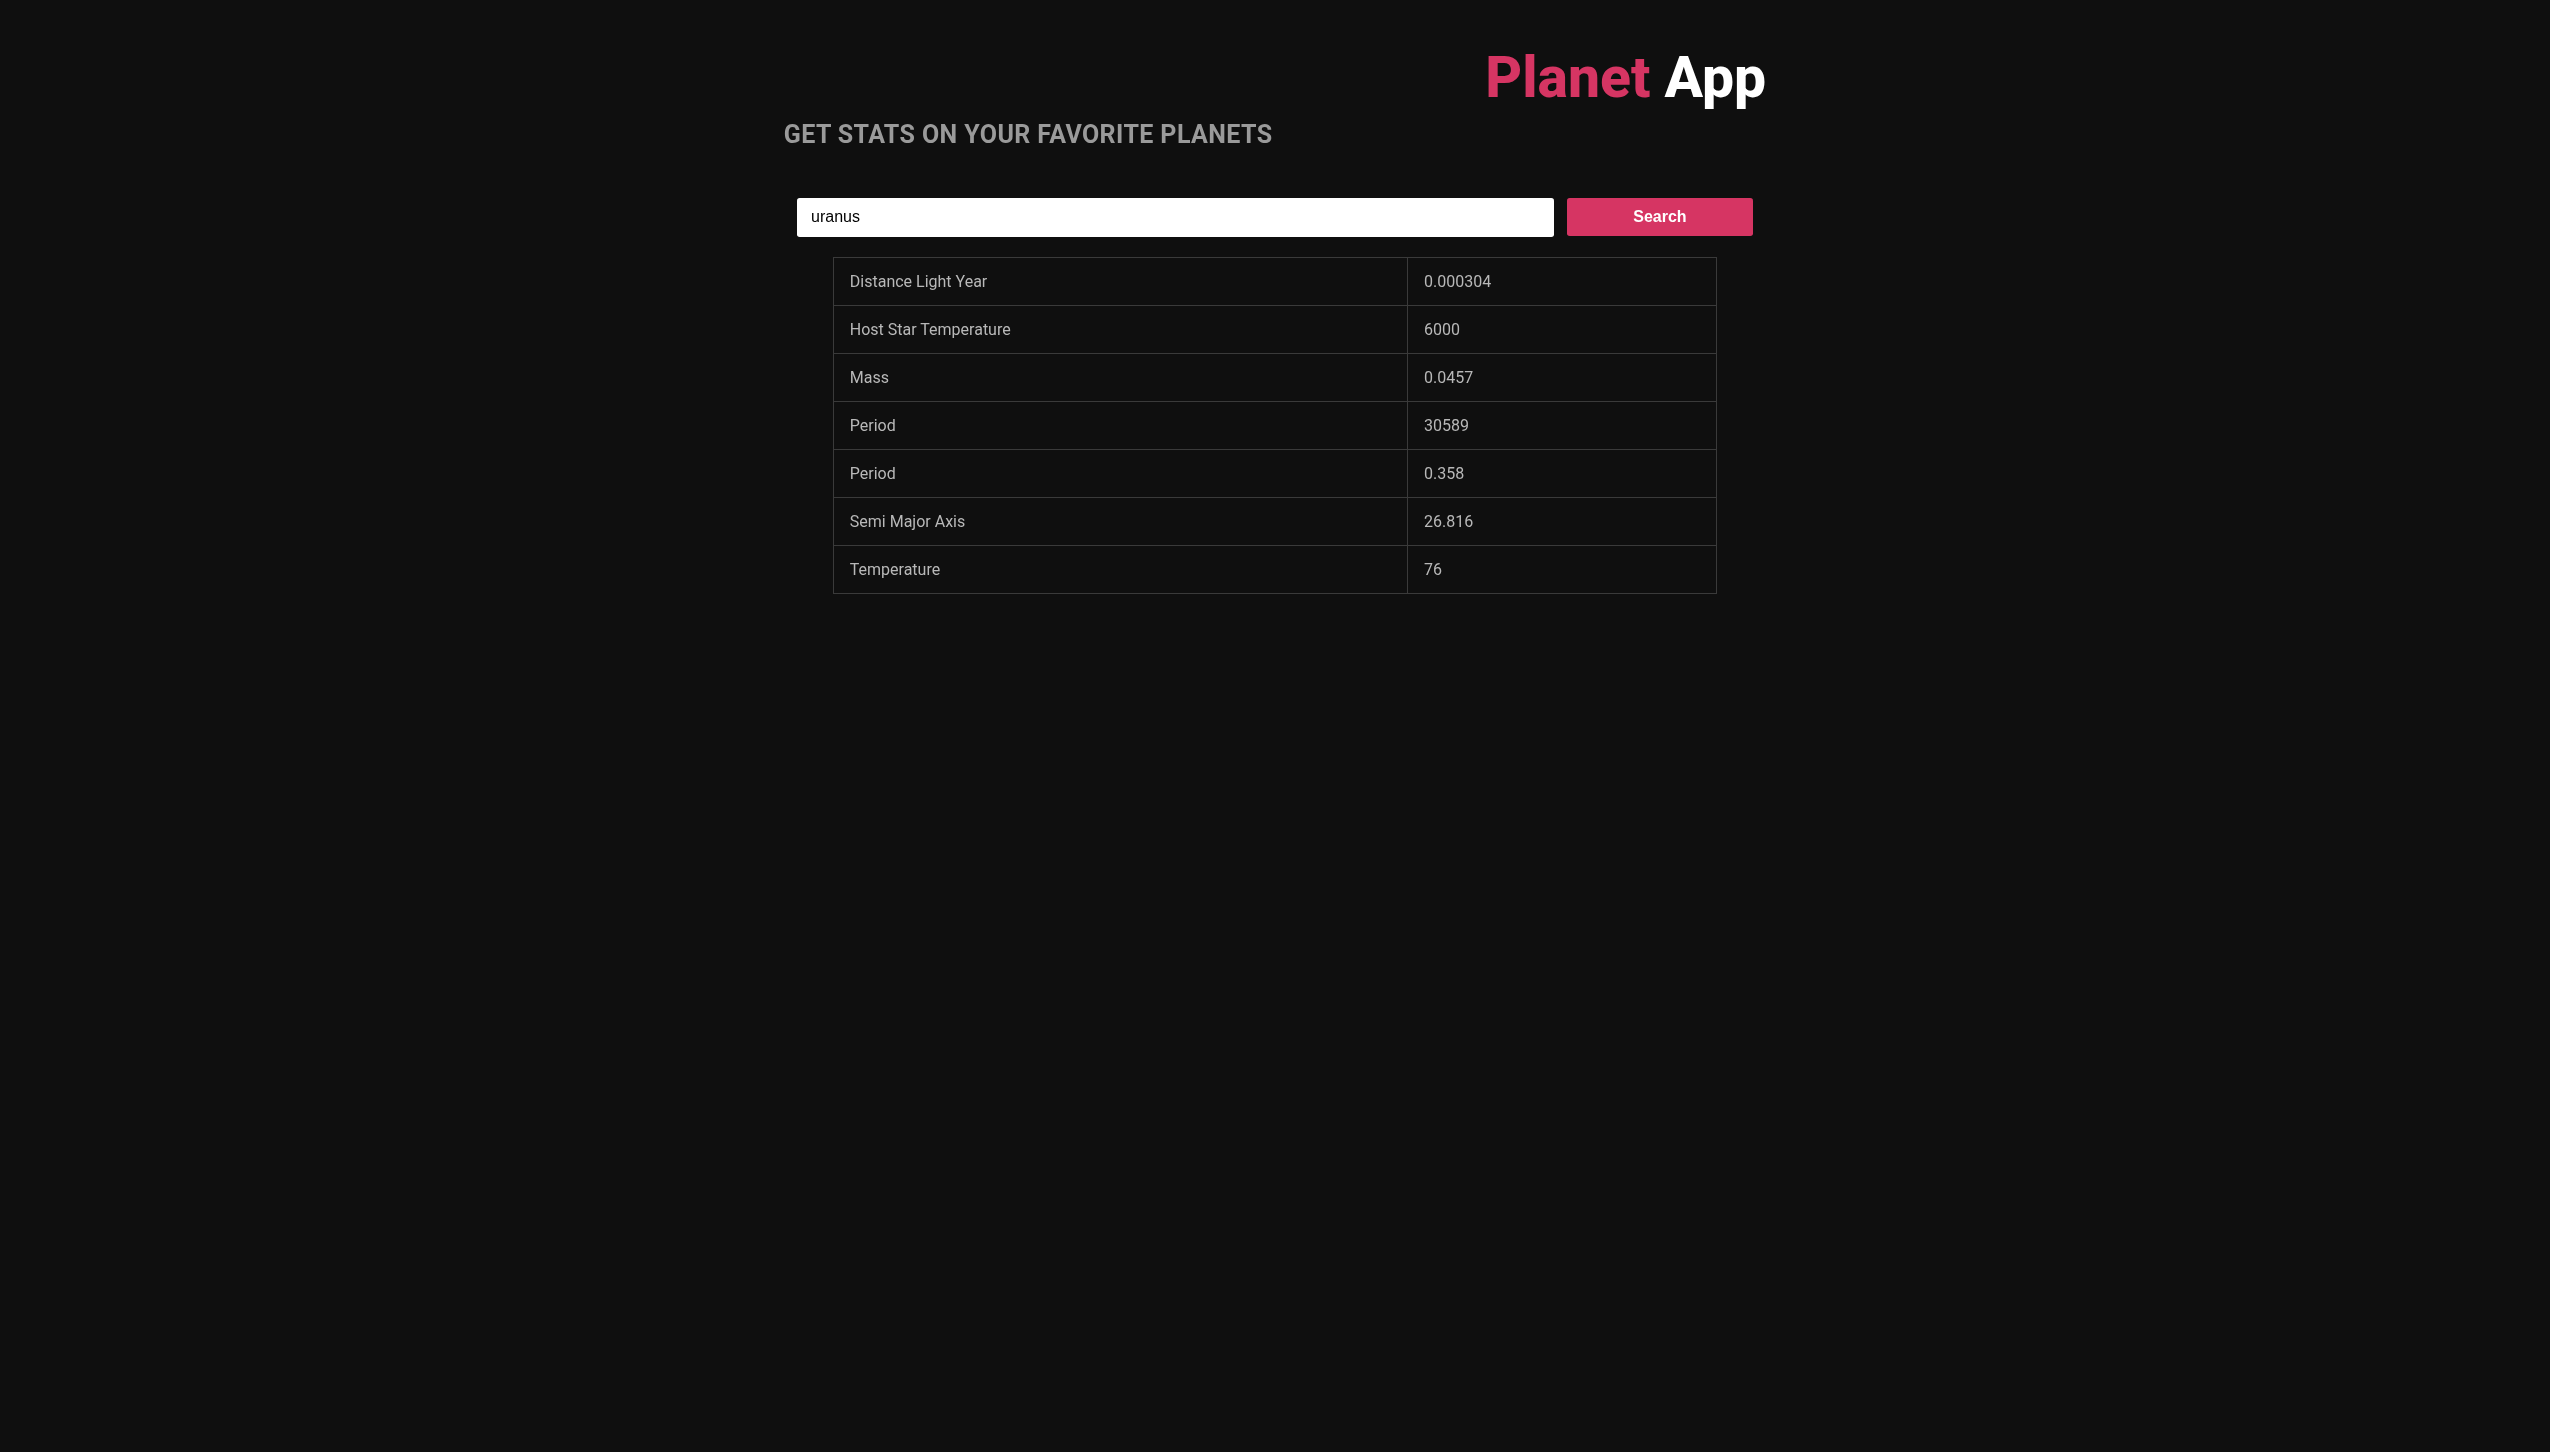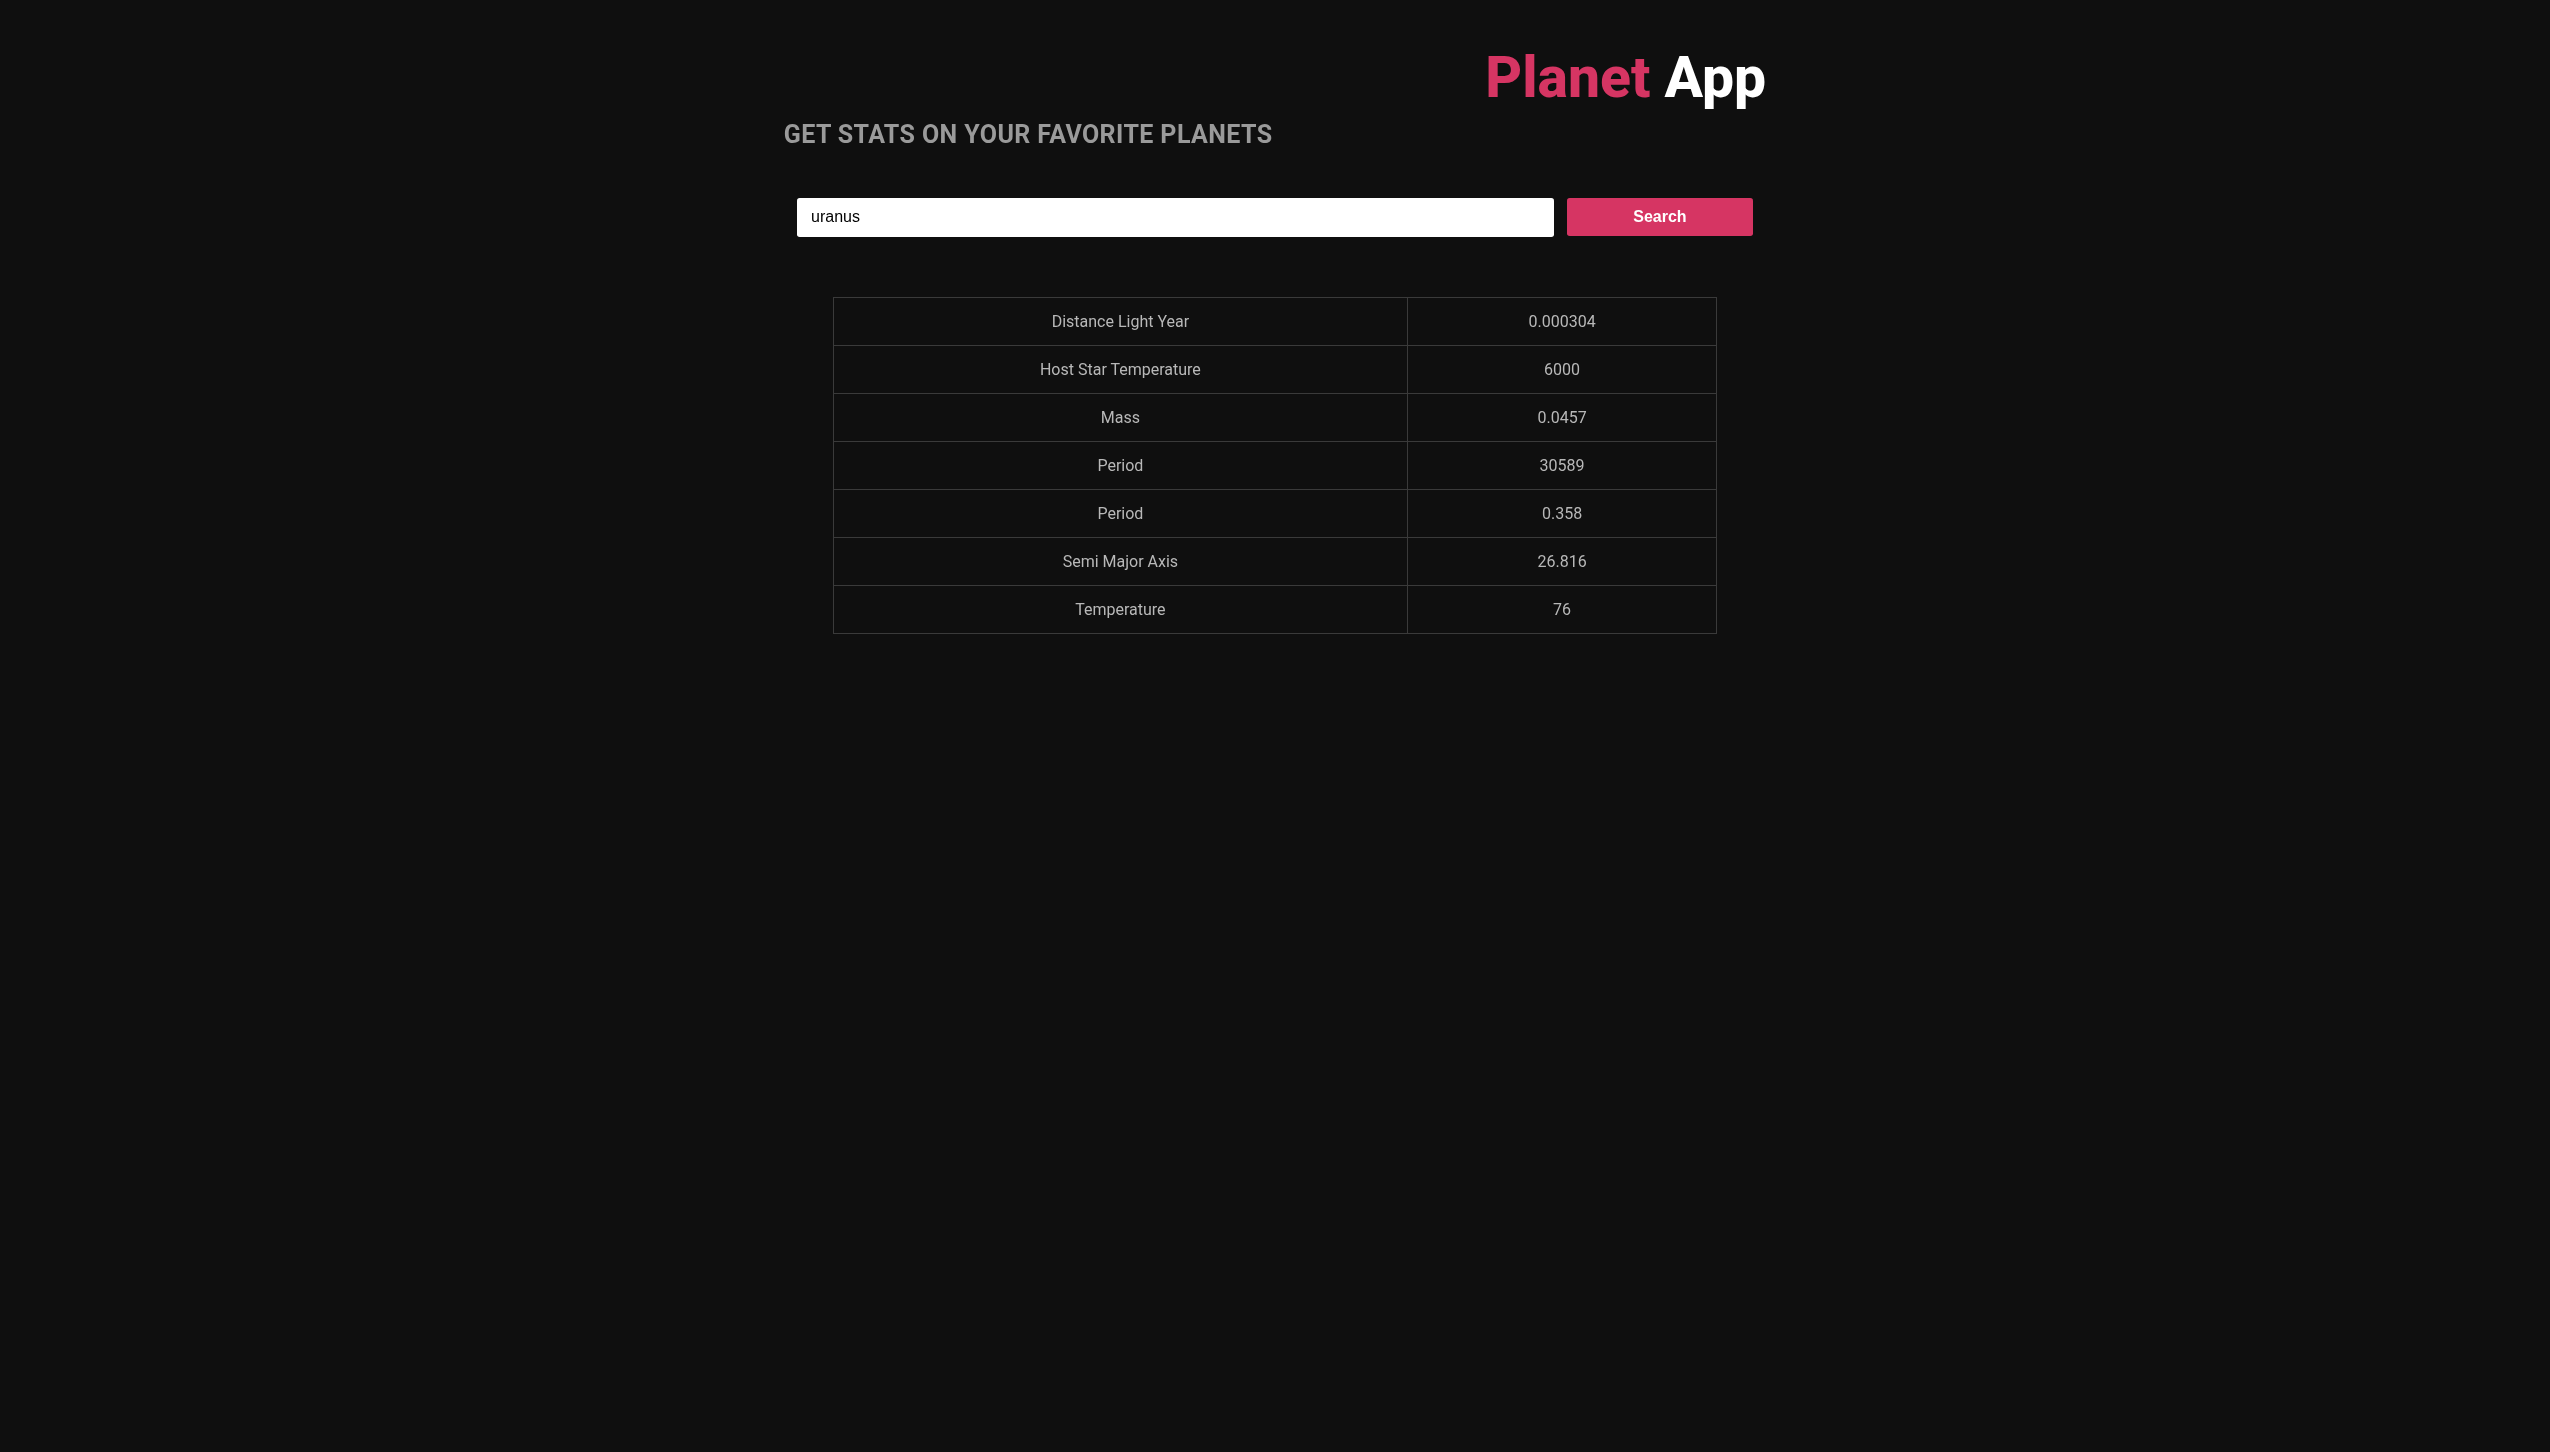--- a/index.html
+++ b/index.html
@@ -34,21 +34,21 @@
       text-align: left;
       font-size: 25px;
       font-weight: 700;
       color: #9a9a9a;
       letter-spacing: 0.4px;
       margin-bottom: 49px;
     }
     .search-row {
       display: flex;
       gap: 13px;
-      margin-bottom: 60px;
+      margin-bottom: 20px;
       padding: 0 13.3px;
     }
     .search-input {
       flex: 1;
       height: 39px;
       padding: 7px 14px;
       font-size: 16px;
       border: none;
       border-radius: 2.7px;
       background-color: #ffffff;
@@ -61,21 +61,20 @@
       background-color: #d63563;
       color: #ffffff;
       border: none;
       border-radius: 2.7px;
       font-size: 16px;
       font-weight: 700;
       cursor: pointer;
     }
     .table-wrapper {
       padding: 0 49px;
-      text-align: center;
     }
     .stats-table {
       width: 100%;
       border-collapse: collapse;
       border: 0.9px solid #3a3a3a;
     }
     .stats-table td {
       padding: 14px 16px;
       font-size: 16px;
       color: #b8b8b8;

